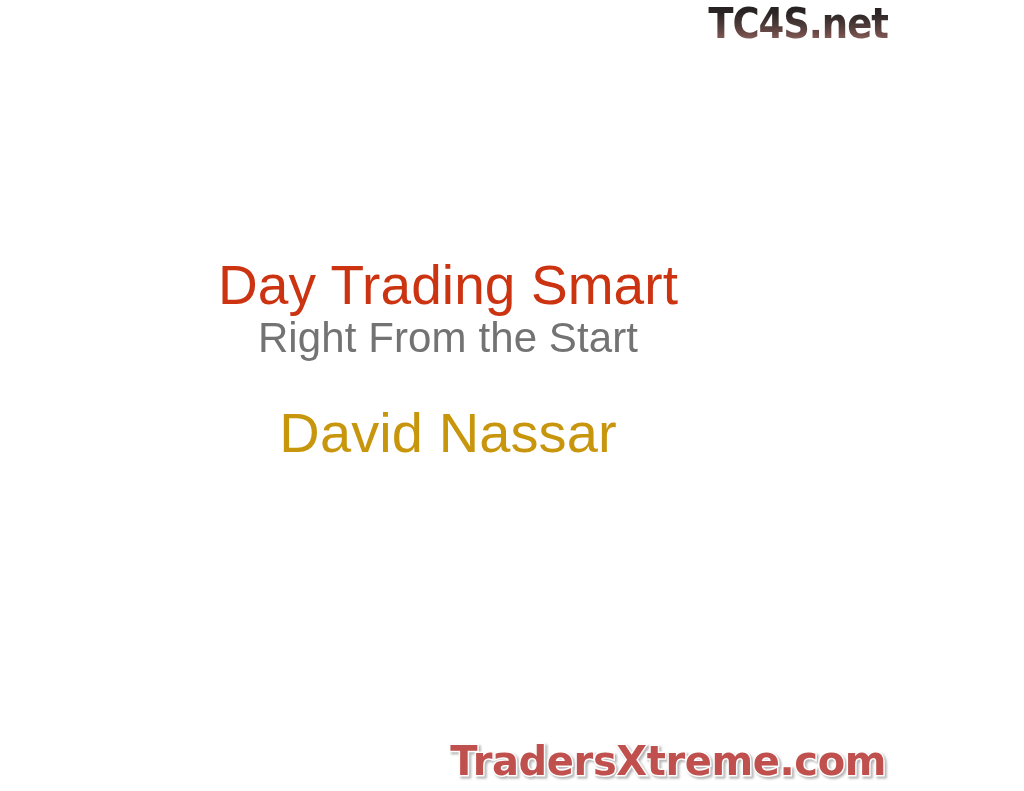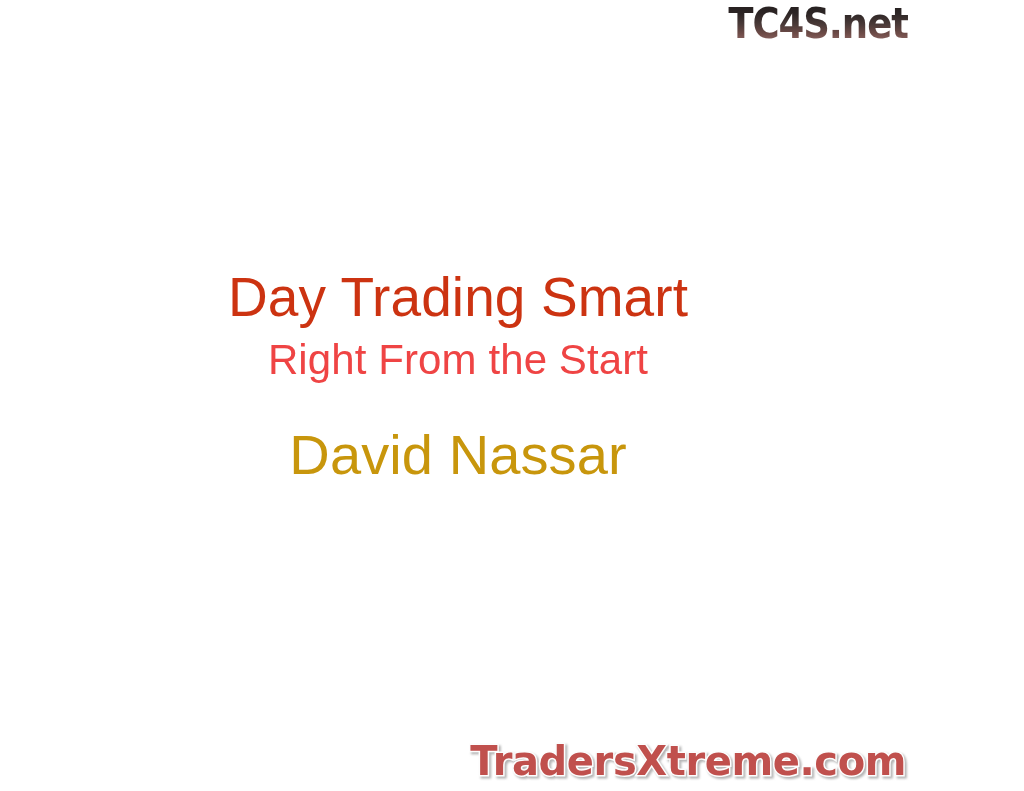--- a/index.html
+++ b/index.html
@@ -10,21 +10,20 @@
   }
   body {
     font-family: "Liberation Sans", sans-serif;
   }
   #slide {
     position: relative;
     width: 896px;
     height: 791px;
     background: #ffffff;
     overflow: hidden;
-    padding-left: 20px;
   }
 
   
   #brand-logo {
     position: absolute;
     top: 2px;
     right: 8px;
     line-height: 1;
     user-select: none;
   }
@@ -52,35 +51,35 @@
 
   
   #title-block {
     position: absolute;
     left: 0;
     right: 0;
     top: 256px;
     text-align: center;
   }
   #main-title {
-    margin: 12px;
+    margin: 0;
     font-family: "Liberation Sans", sans-serif;
     font-weight: 400;
     font-size: 55px;
     line-height: 1.06;
     color: #cc3311;
     letter-spacing: 0.1px;
   }
   #sub-title {
     margin: 2px 0 16px 0;
     font-family: "Liberation Sans", sans-serif;
     font-weight: 400;
     font-size: 42px;
     line-height: 1.06;
-    color: #ef4444;
+    color: #737373;
     letter-spacing: 0.1px;
   }
   #author-name {
     margin: 42px 0 0 0;
     font-family: "Liberation Sans", sans-serif;
     font-weight: 400;
     font-size: 56px;
     line-height: 1.06;
     color: #c8960c;
     letter-spacing: 0.1px;

